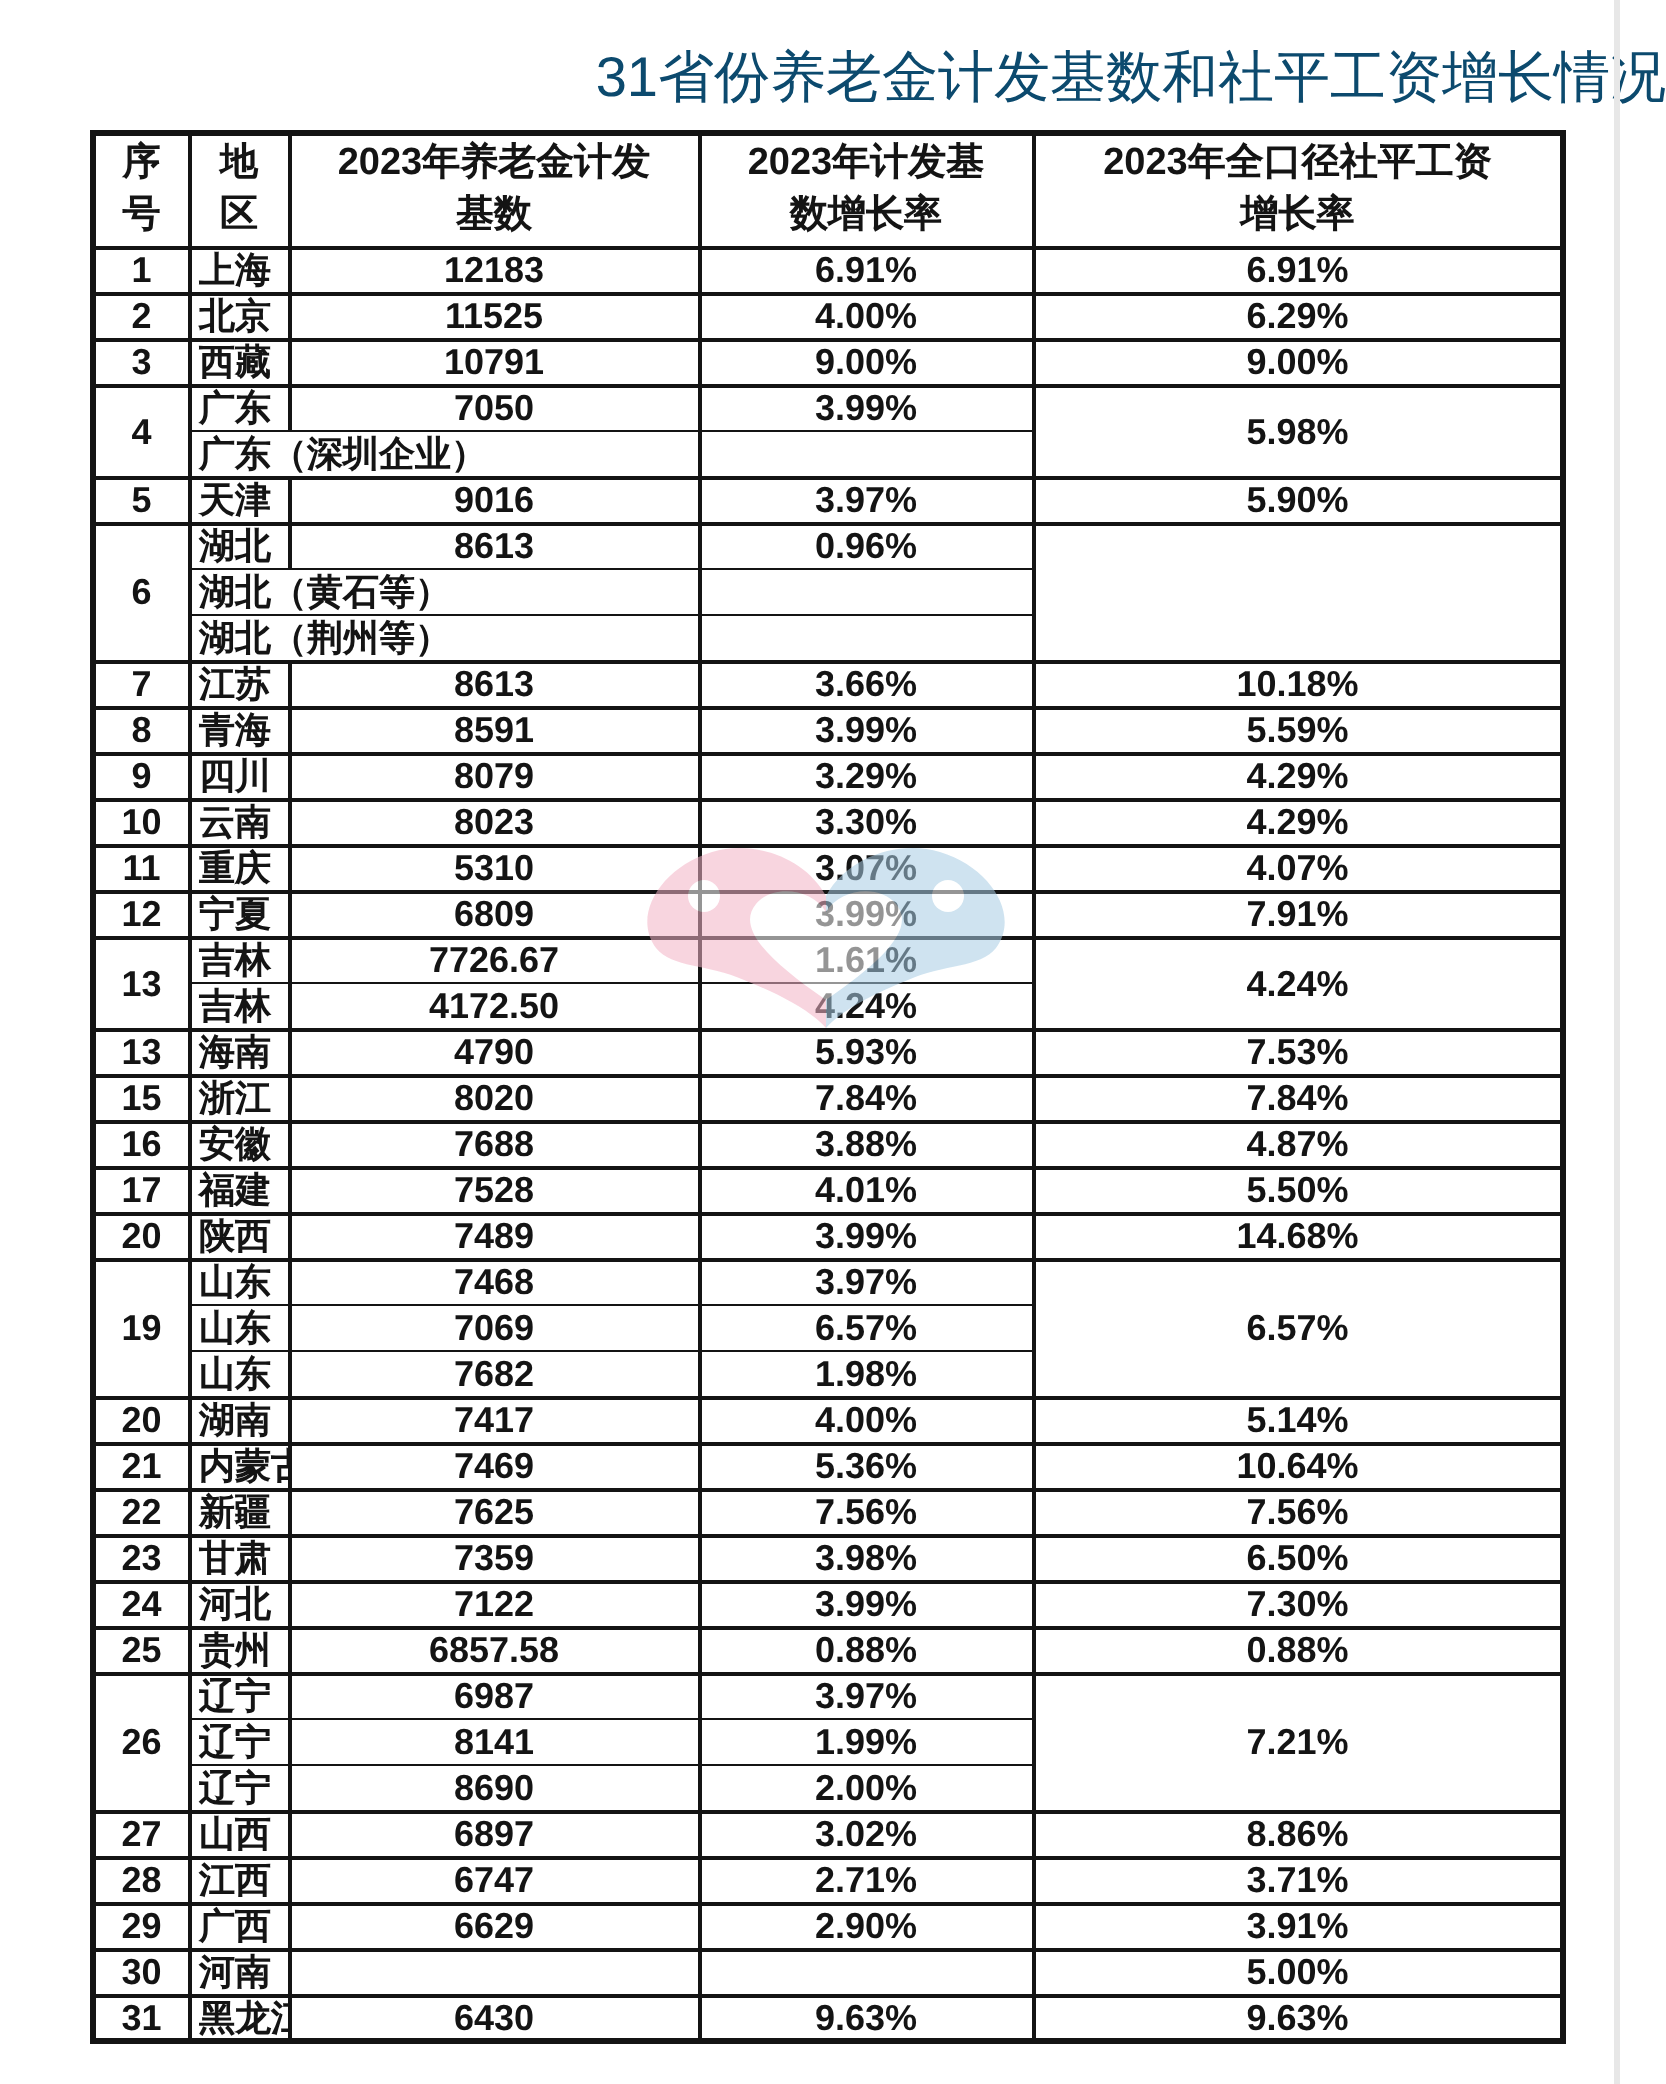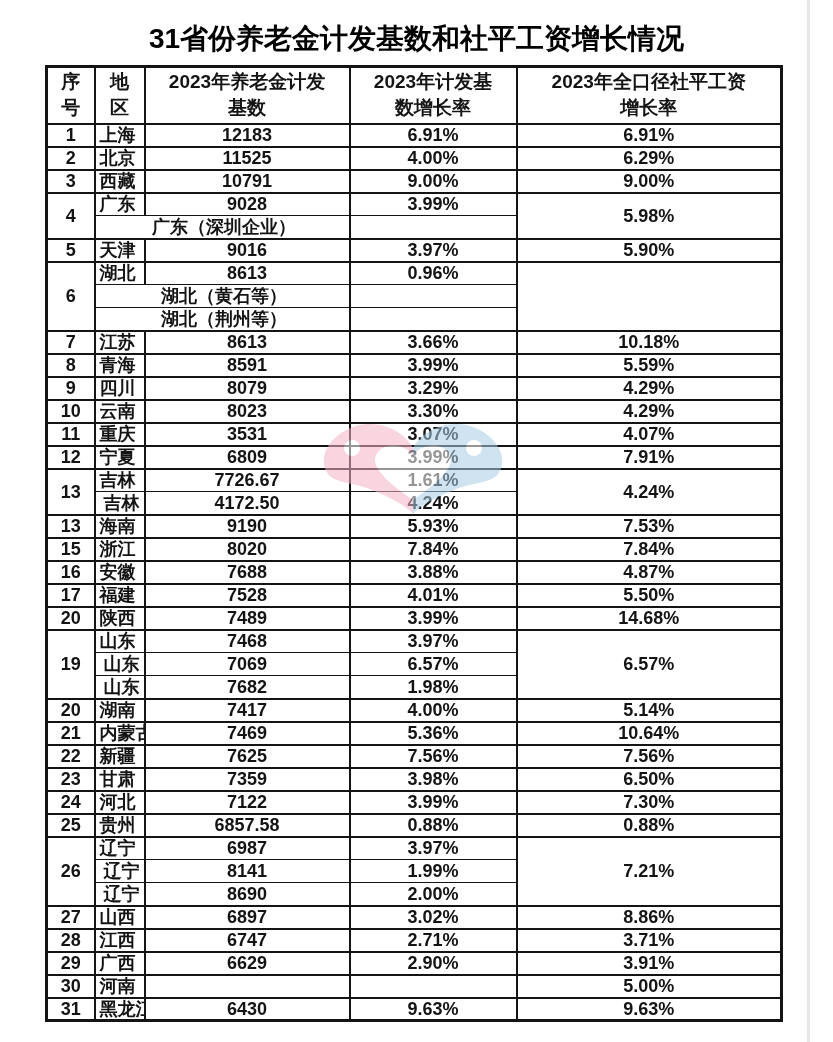--- a/index.html
+++ b/index.html
@@ -2,42 +2,42 @@
 <html><head>
 <meta charset="utf-8">
 <style>
   html,body { margin:0; padding:0; background:#ffffff; }
   .page {
     position:relative; width:833px; height:1042px; background:#ffffff;
     font-family:"Liberation Sans","DejaVu Sans",sans-serif; overflow:hidden;
   }
   .title {
     position:absolute; top:20px; left:0; width:100%; margin:0;
-    text-align:center; font-size:28px; font-weight:bold; color:#000000;
+    text-align:right; font-size:28px; font-weight:normal; color:#0c4a6e;
     white-space:nowrap;
   }
   table.tbl {
     position:absolute; left:45px; top:65px; width:735px;
     border-collapse:collapse; table-layout:fixed;
     border:3px solid #141414;
     color:#141414;
   }
   .tbl th, .tbl td {
     border-left:2px solid #141414; border-right:2px solid #141414;
     border-top:2px solid #141414; border-bottom:1px solid #141414;
     padding:0; font-weight:bold; vertical-align:middle;
     overflow:hidden;
   }
   .tbl thead tr { height:57px; }
   .tbl thead th {
     font-size:19px; line-height:1.4; text-align:center; white-space:pre-line;
   }
   .tbl tbody tr { height:23px; }
   .tbl tbody td { font-size:18px; line-height:1; }
-  .tbl tbody tr.sub td { border-top-width:1px;text-align:center; }
+  .tbl tbody tr.sub td { border-top-width:1px; }
   .tbl td.c { text-align:center; }
   .tbl td.l { text-align:left; padding-left:4px; white-space:nowrap; }
   
   .wm { position:absolute; pointer-events:none; }
   .wm-heart { left:310px; top:418px; width:206px; height:102px; opacity:0.55; }
   .wm-cn {
     left:284px; top:550px; width:300px; font-size:44px; line-height:1;
     color:#b9b9b9; opacity:0.5; letter-spacing:11px; white-space:nowrap;
   }
   .wm-en {
@@ -96,21 +96,21 @@
         <tr>
           <td class="c" rowspan="1">3</td>
           <td class="l">西藏</td>
           <td class="c">10791</td>
           <td class="c">9.00%</td>
           <td class="c" rowspan="1">9.00%</td>
         </tr>
         <tr>
           <td class="c" rowspan="2">4</td>
           <td class="l">广东</td>
-          <td class="c">9028</td>
+          <td class="c">7050</td>
           <td class="c">3.99%</td>
           <td class="c" rowspan="2">5.98%</td>
         </tr>
         <tr class="sub">
           <td class="l" colspan="2">广东（深圳企业）</td>
           <td class="c"></td>
         </tr>
         <tr>
           <td class="c" rowspan="1">5</td>
           <td class="l">天津</td>
@@ -157,21 +157,21 @@
         <tr>
           <td class="c" rowspan="1">10</td>
           <td class="l">云南</td>
           <td class="c">8023</td>
           <td class="c">3.30%</td>
           <td class="c" rowspan="1">4.29%</td>
         </tr>
         <tr>
           <td class="c" rowspan="1">11</td>
           <td class="l">重庆</td>
-          <td class="c">3531</td>
+          <td class="c">5310</td>
           <td class="c">3.07%</td>
           <td class="c" rowspan="1">4.07%</td>
         </tr>
         <tr>
           <td class="c" rowspan="1">12</td>
           <td class="l">宁夏</td>
           <td class="c">6809</td>
           <td class="c">3.99%</td>
           <td class="c" rowspan="1">7.91%</td>
         </tr>
@@ -183,21 +183,21 @@
           <td class="c" rowspan="2">4.24%</td>
         </tr>
         <tr class="sub">
           <td class="l">吉林</td>
           <td class="c">4172.50</td>
           <td class="c">4.24%</td>
         </tr>
         <tr>
           <td class="c" rowspan="1">13</td>
           <td class="l">海南</td>
-          <td class="c">9190</td>
+          <td class="c">4790</td>
           <td class="c">5.93%</td>
           <td class="c" rowspan="1">7.53%</td>
         </tr>
         <tr>
           <td class="c" rowspan="1">15</td>
           <td class="l">浙江</td>
           <td class="c">8020</td>
           <td class="c">7.84%</td>
           <td class="c" rowspan="1">7.84%</td>
         </tr>

